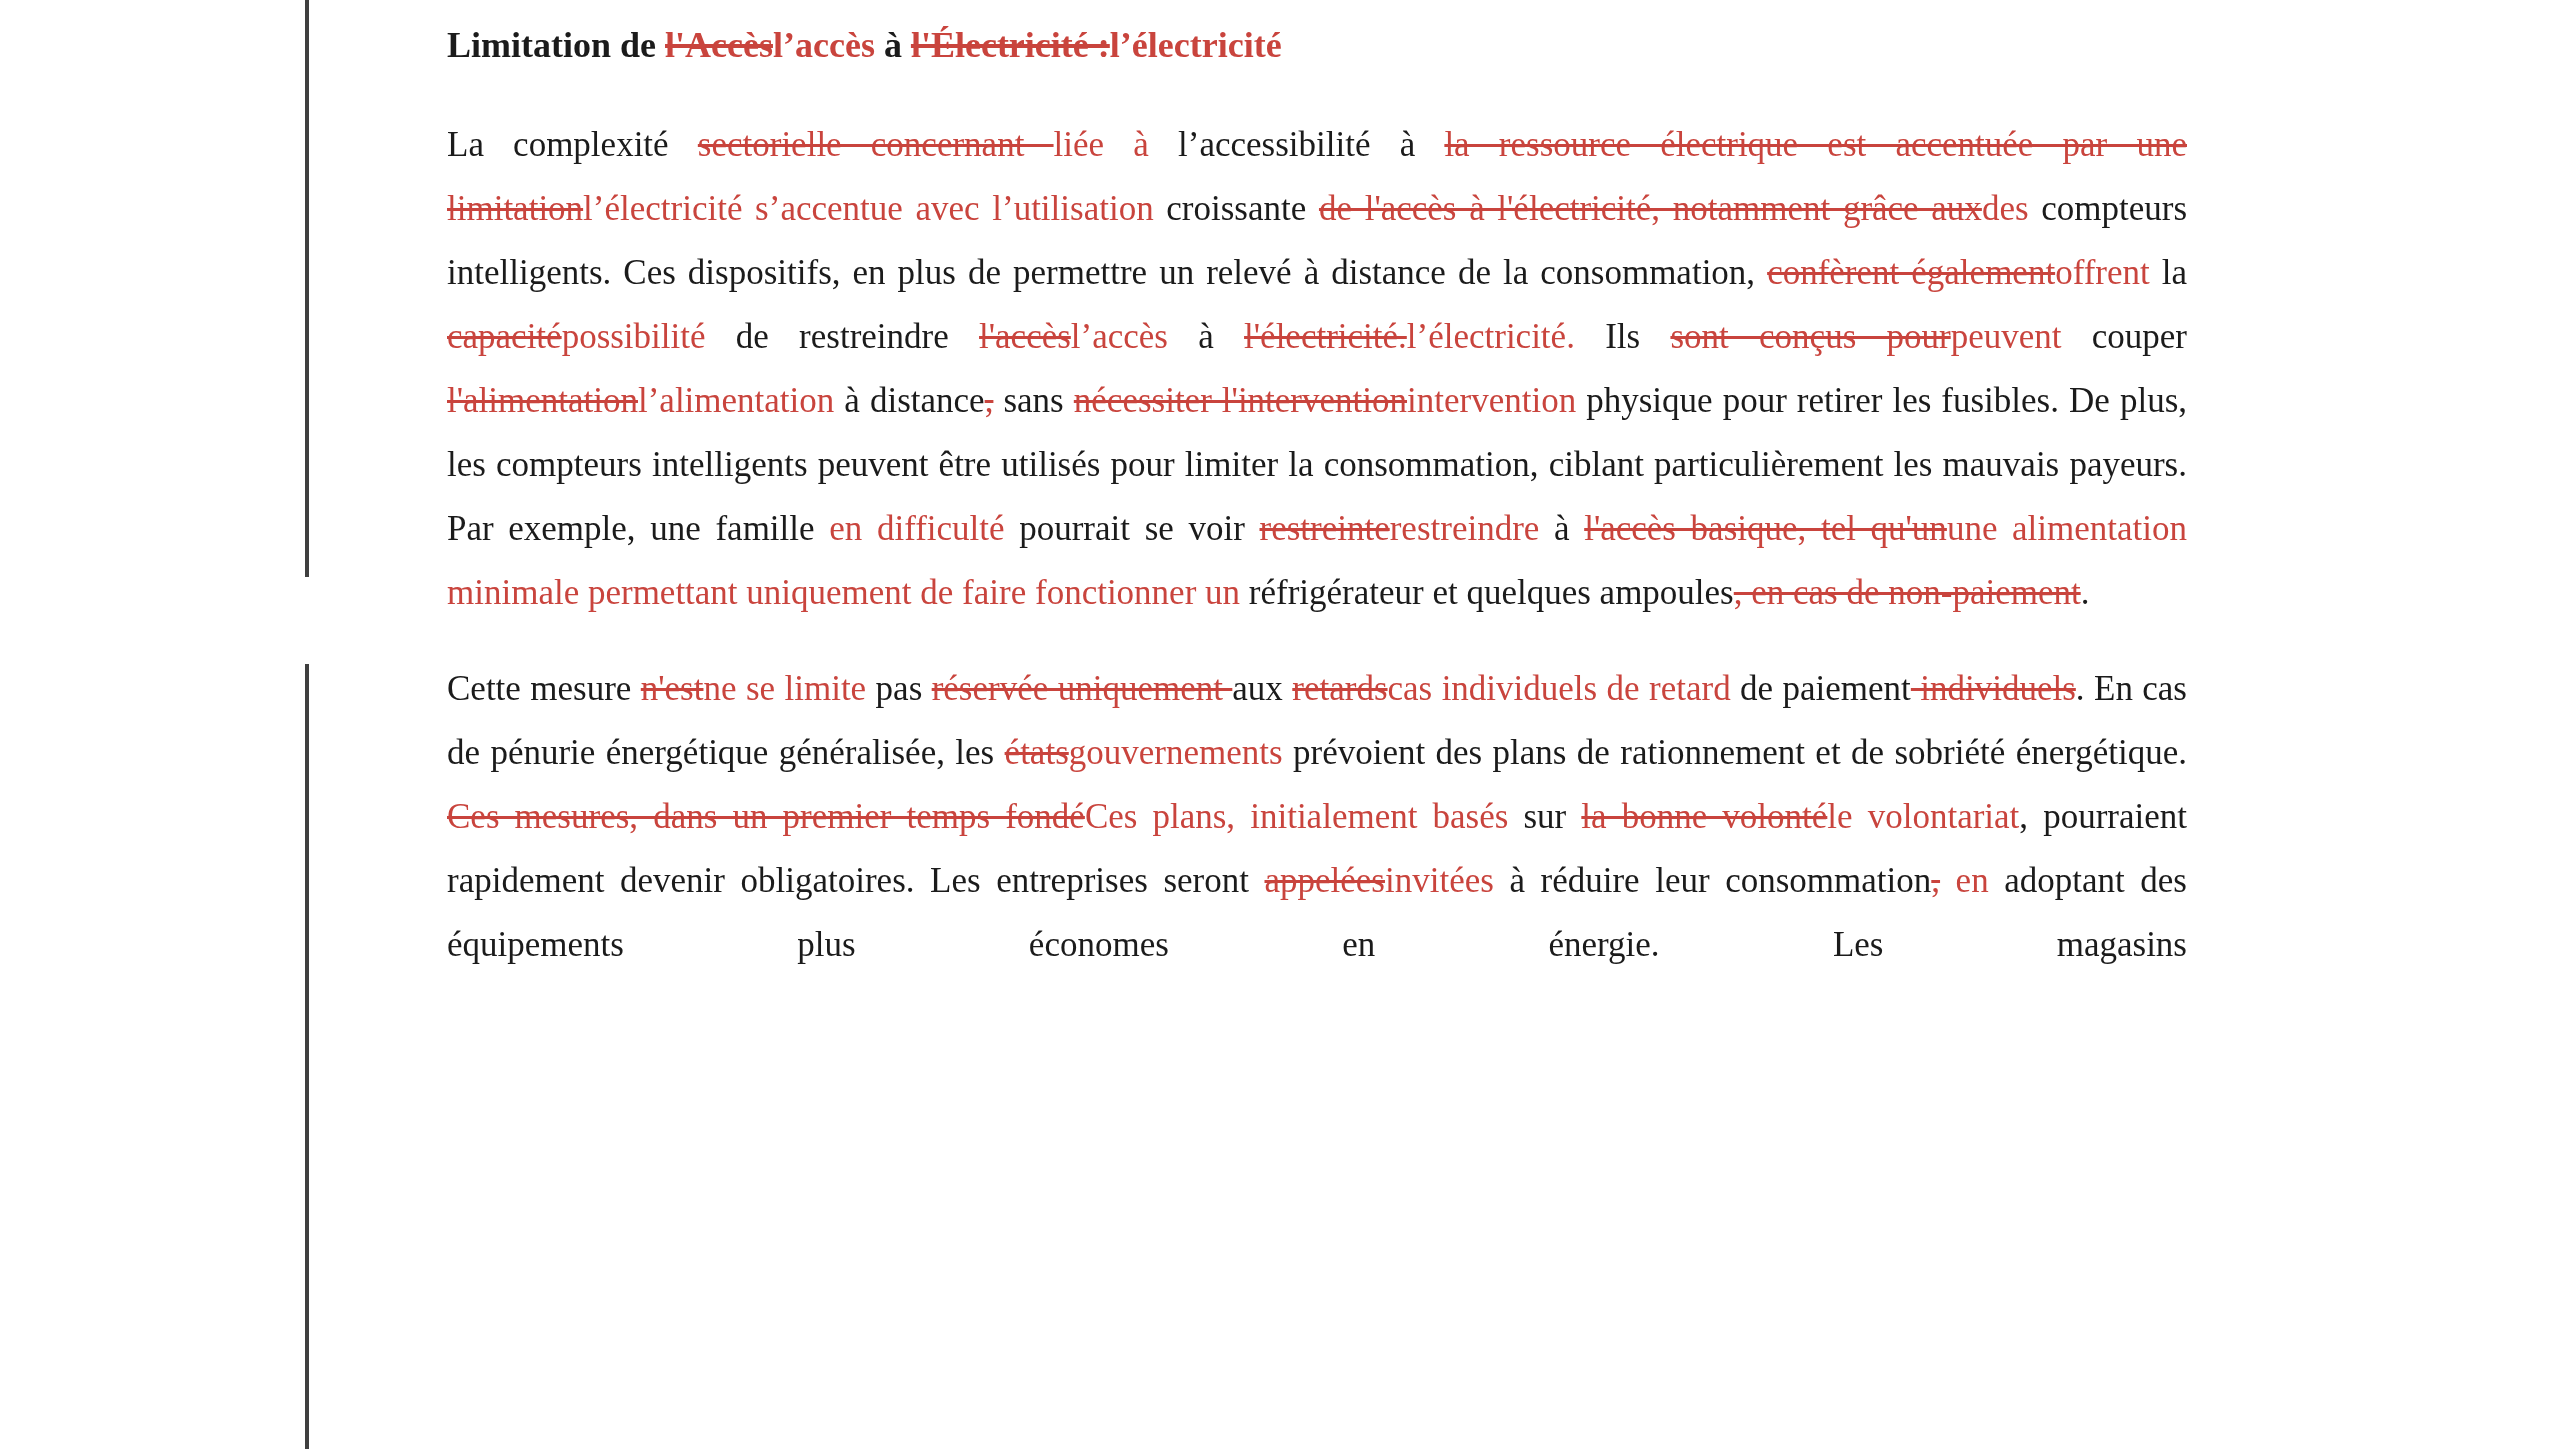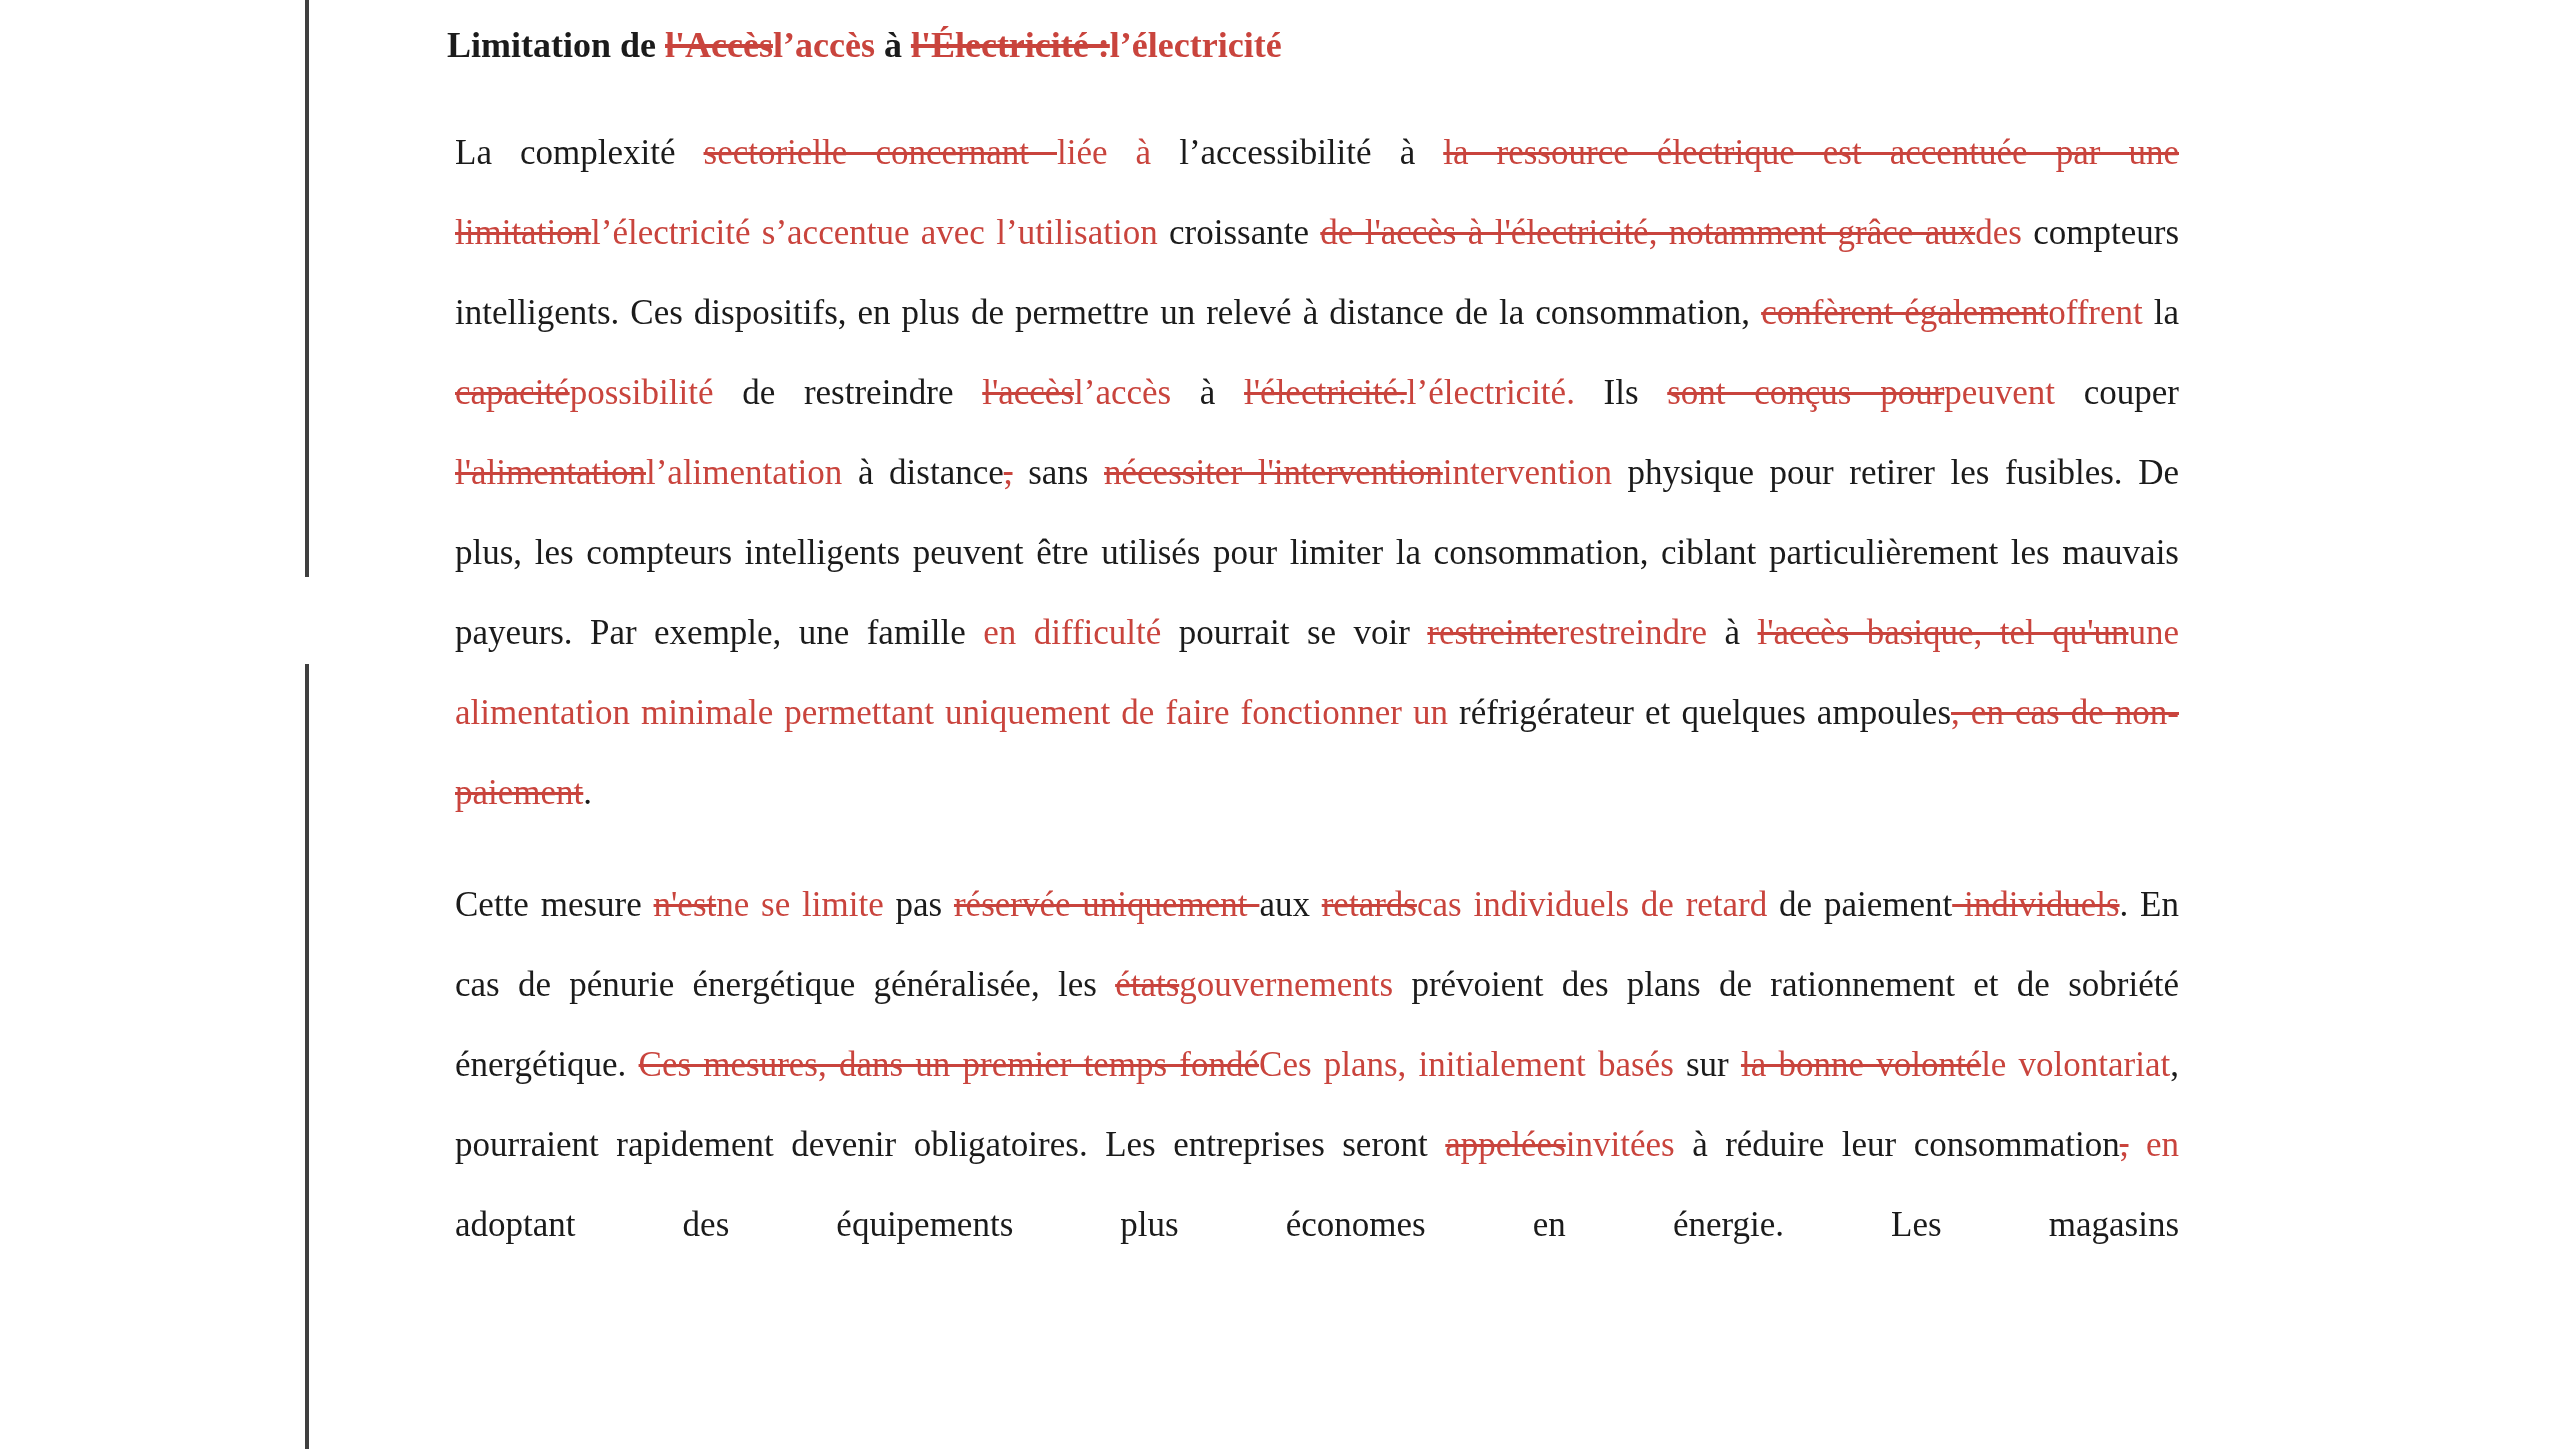--- a/index.html
+++ b/index.html
@@ -36,24 +36,24 @@
   .doc-title {
     margin: 0;
     padding-top: 9.4px;
     font-size: 36px;
     font-weight: bold;
     line-height: 72px;
     text-align: left;
     white-space: normal;
   }
   .body-para {
-    margin: 8px;
+    margin: 0;
     margin-top: 32px;
     font-size: 35px;
-    line-height: 80px;
+    line-height: 64px;
     text-align: justify;
   }
   .body-para.justify-last { text-align-last: justify; }
   .run-normal { color: var(--text-black); text-align: center; }
   .run-deleted {
     color: var(--revision-red);
     text-decoration: line-through;
     text-decoration-thickness: 3.4px;
   }
   .run-inserted {

